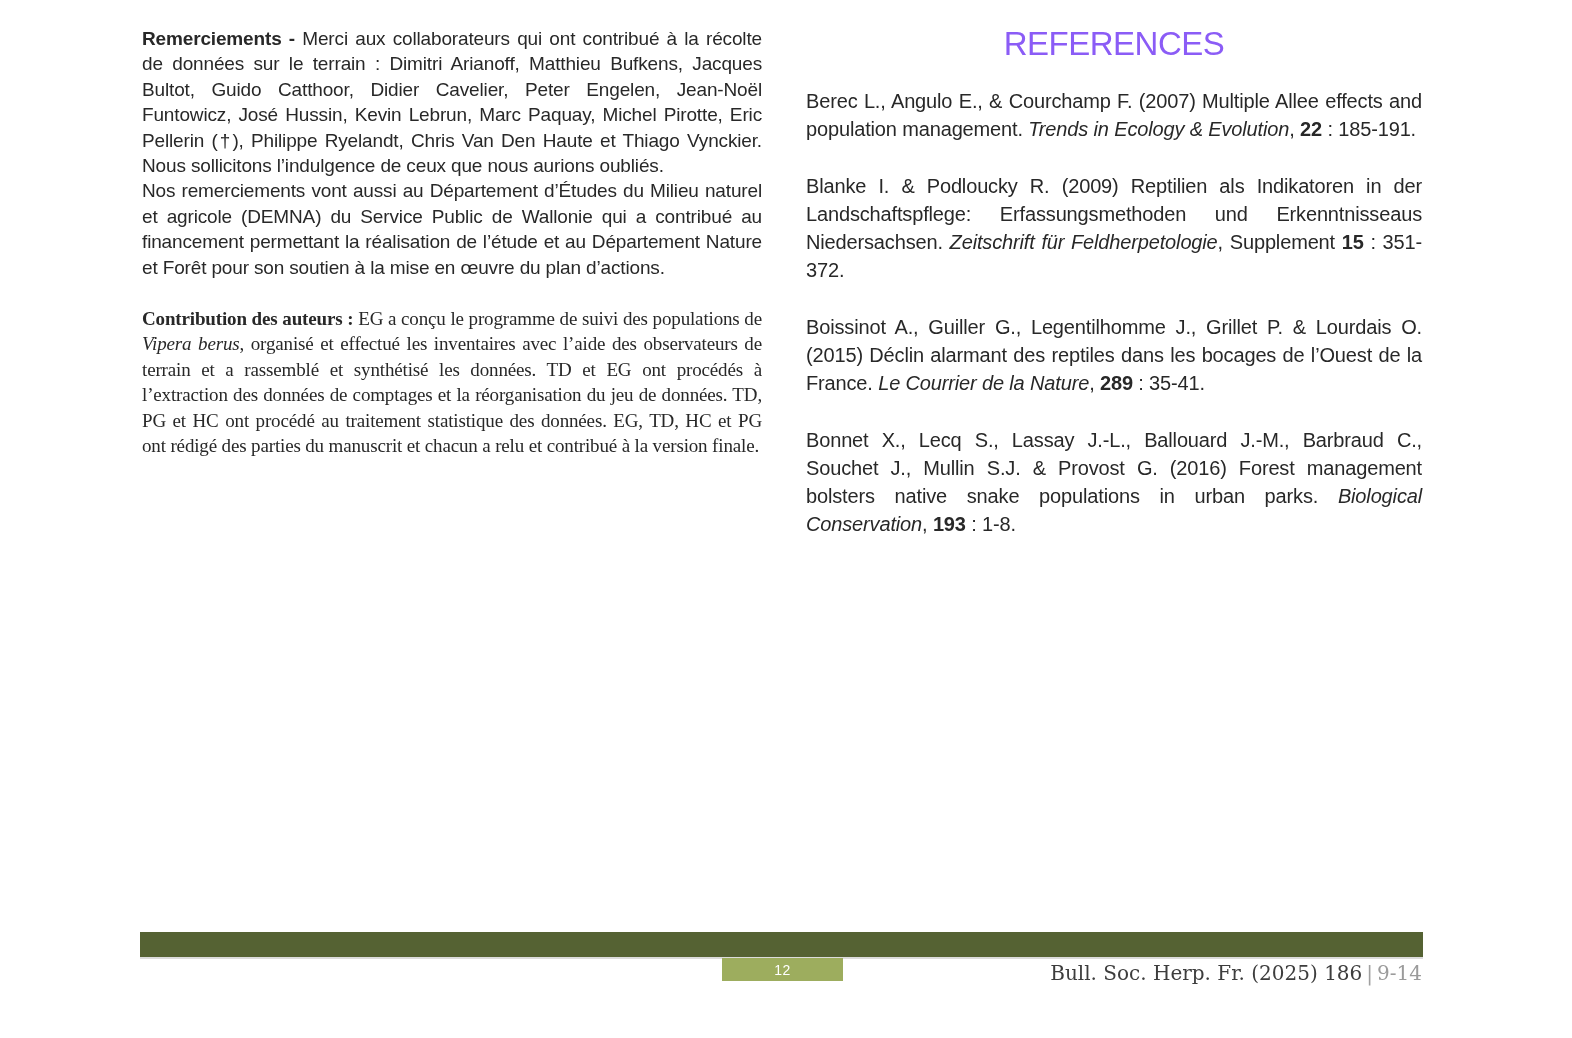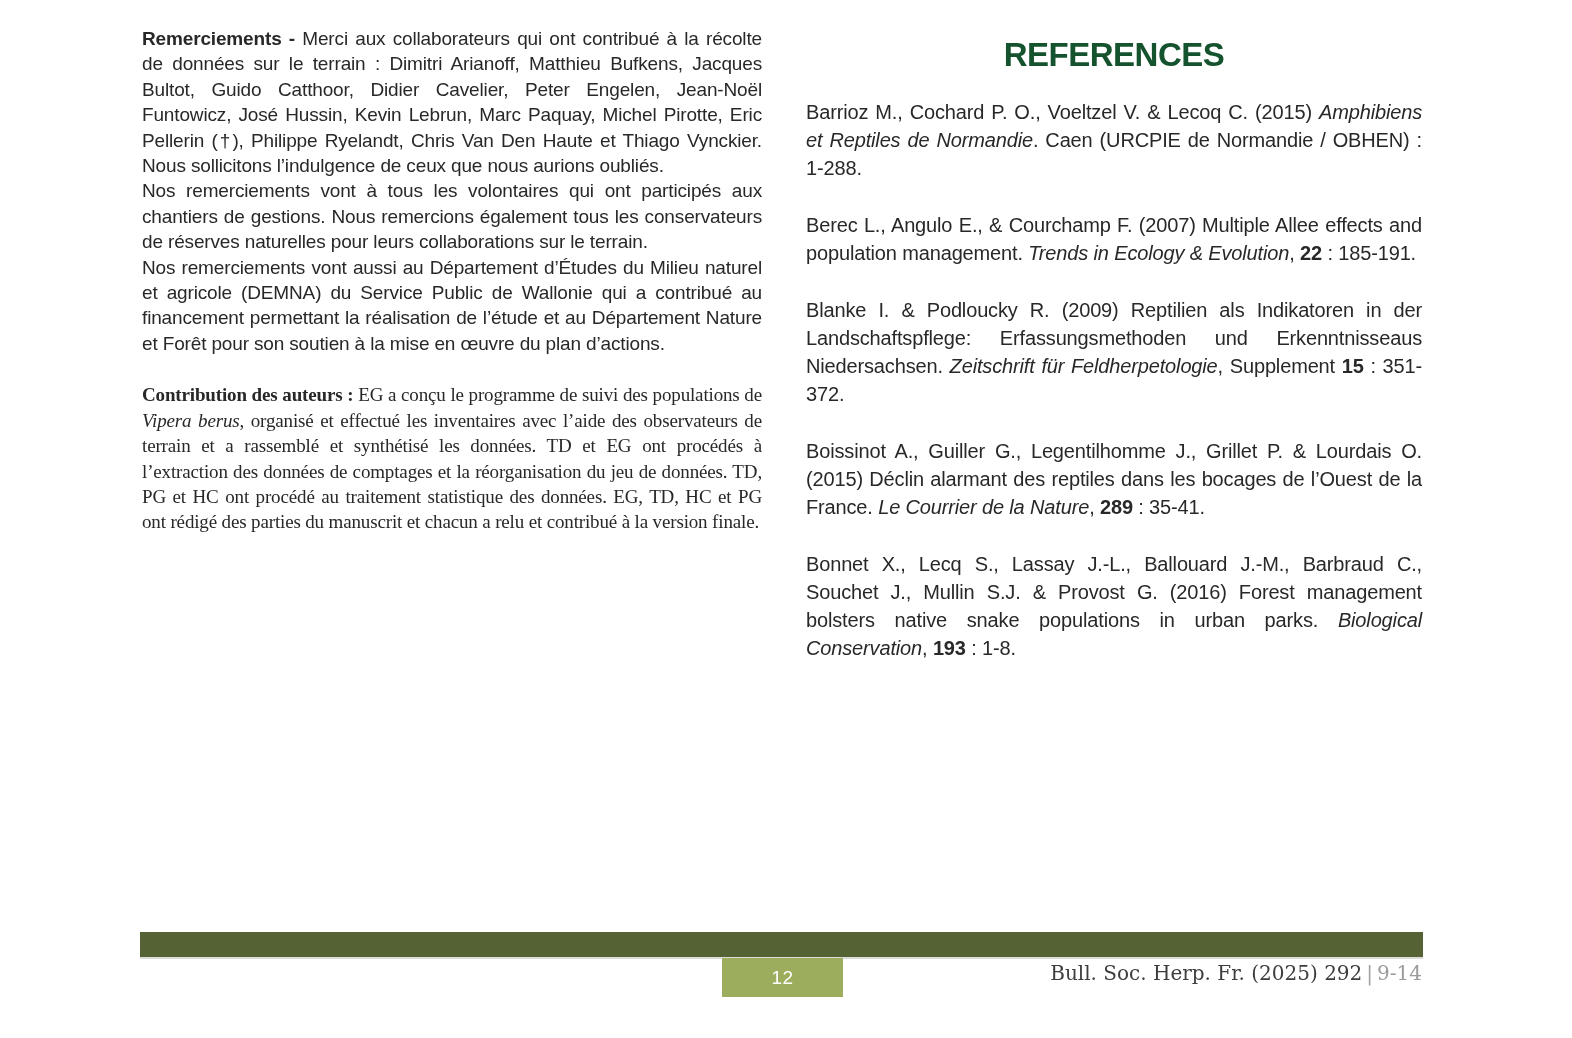--- a/index.html
+++ b/index.html
@@ -33,51 +33,51 @@
   .col-right {
     width: 616px;
     font-size: 20px;
     line-height: 28px;
     letter-spacing: -0.15px;
     text-align: justify;
   }
   .para { margin: 0; }
   .para.gap { margin-top: 26px; font-family: Liberation Serif, serif; }
   .ref-heading {
-    margin: 15px 0 29px 0;
+    margin: 4px 0 29px 0;
     text-align: center;
     font-size: 33px;
-    font-weight: 700;
+    font-weight: 400;
     letter-spacing: -0.5px;
-    color: #14532d;
+    color: #8b5cf6;
   }
   .ref { margin: 0 0 29px 0; }
   .run-b { font-weight: 700; }
   .run-i { font-style: italic; }
   .footer-bar {
     position: absolute;
     left: 140px;
     top: 932px;
     width: 1283px;
     height: 25px;
     background: #556233;
     border-bottom: 2px solid #dcdcdc;
   }
   .page-num-box {
     position: absolute;
     left: 722px;
     top: 958px;
     width: 121px;
-    height: 39px;
+    height: 23px;
     background: #9dad5e;
     display: flex;
     align-items: center;
     justify-content: center;
     color: #ffffff;
-    font-size: 19px;
+    font-size: 14px;
     letter-spacing: 0.5px;
   }
   .journal-cite {
     position: absolute;
     right: 150px;
     top: 961px;
     font-family: "DejaVu Serif", "Liberation Serif", serif;
     font-size: 20px;
     color: #3d3d3d;
     white-space: nowrap;
@@ -87,39 +87,37 @@
 </style>
 </head>
 <body>
 
 <div class="page">
 
   <div class="columns">
 
     <div class="col-left">
       <p class="para"><span class="run-b">Remerciements - </span><span>Merci aux collaborateurs qui ont contribué à la récolte de données sur le terrain : Dimitri Arianoff, Matthieu Bufkens, Jacques Bultot, Guido Catthoor, Didier Cavelier, Peter Engelen, Jean-Noël Funtowicz, José Hussin, Kevin Lebrun, Marc Paquay, Michel Pirotte, Eric Pellerin (†), Philippe Ryelandt, Chris Van Den Haute et Thiago Vynckier. Nous sollicitons l’indulgence de ceux que nous aurions oubliés.</span></p>
-      <p class="para"><span>Nos remerciements vont à tous les volontaires qui ont participés aux chantiers de gestions. Nous remercions également tous les conservateurs de réserves naturelles pour leurs collaborations sur le terrain.</span></p>
       <p class="para"><span>Nos remerciements vont aussi au Département d’Études du Milieu naturel et agricole (DEMNA) du Service Public de Wallonie qui a contribué au financement permettant la réalisation de l’étude et au Département Nature et Forêt pour son soutien à la mise en œuvre du plan d’actions.</span></p>
       <p class="para gap"><span class="run-b">Contribution des auteurs : </span><span>EG a conçu le programme de suivi des populations de </span><span class="run-i">Vipera berus</span><span>, organisé et effectué les inventaires avec l’aide des observateurs de terrain et a rassemblé et synthétisé les données. TD et EG ont procédés à l’extraction des données de comptages et la réorganisation du jeu de données. TD, PG et HC ont procédé au traitement statistique des données. EG, TD, HC et PG ont rédigé des parties du manuscrit et chacun a relu et contribué à la version finale.</span></p>
     </div>
 
     <div class="col-right">
       <h1 class="ref-heading">REFERENCES</h1>
-      <p class="ref"><span>Barrioz M., Cochard P. O., Voeltzel V. &amp; Lecoq C. (2015) </span><span class="run-i">Amphibiens et Reptiles de Normandie</span><span>. Caen (URCPIE de Normandie / OBHEN) : 1-288.</span></p>
       <p class="ref"><span>Berec L., Angulo E., &amp; Courchamp F. (2007) Multiple Allee effects and population management. </span><span class="run-i">Trends in Ecology &amp; Evolution</span><span>, </span><span class="run-b">22</span><span> : 185-191.</span></p>
       <p class="ref"><span>Blanke I. &amp; Podloucky R. (2009) Reptilien als Indikatoren in der Landschaftspflege: Erfassungsmethoden und Erkenntnisseaus Niedersachsen. </span><span class="run-i">Zeitschrift für Feldherpetologie</span><span>, Supplement </span><span class="run-b">15</span><span> : 351-372.</span></p>
       <p class="ref"><span>Boissinot A., Guiller G., Legentilhomme J., Grillet P. &amp; Lourdais O. (2015) Déclin alarmant des reptiles dans les bocages de l’Ouest de la France. </span><span class="run-i">Le Courrier de la Nature</span><span>, </span><span class="run-b">289</span><span> : 35-41.</span></p>
       <p class="ref"><span>Bonnet X., Lecq S., Lassay J.-L., Ballouard J.-M., Barbraud C., Souchet J., Mullin S.J. &amp; Provost G. (2016) Forest management bolsters native snake populations in urban parks. </span><span class="run-i">Biological Conservation</span><span>, </span><span class="run-b">193</span><span> : 1-8.</span></p>
     </div>
 
   </div>
 
   <div class="footer-bar" style="background-color: rgb(85, 98, 51);"></div>
 
   <div class="page-num-box" style="background-color: rgb(157, 173, 94);">
     <span>12</span>
   </div>
 
   <div class="journal-cite">
-    <span>Bull. Soc. Herp. Fr. (2025) 292</span><span class="sep">|</span><span class="range">9-14</span>
+    <span>Bull. Soc. Herp. Fr. (2025) 186</span><span class="sep">|</span><span class="range">9-14</span>
   </div>
 
 </div>
 
 </body></html>

